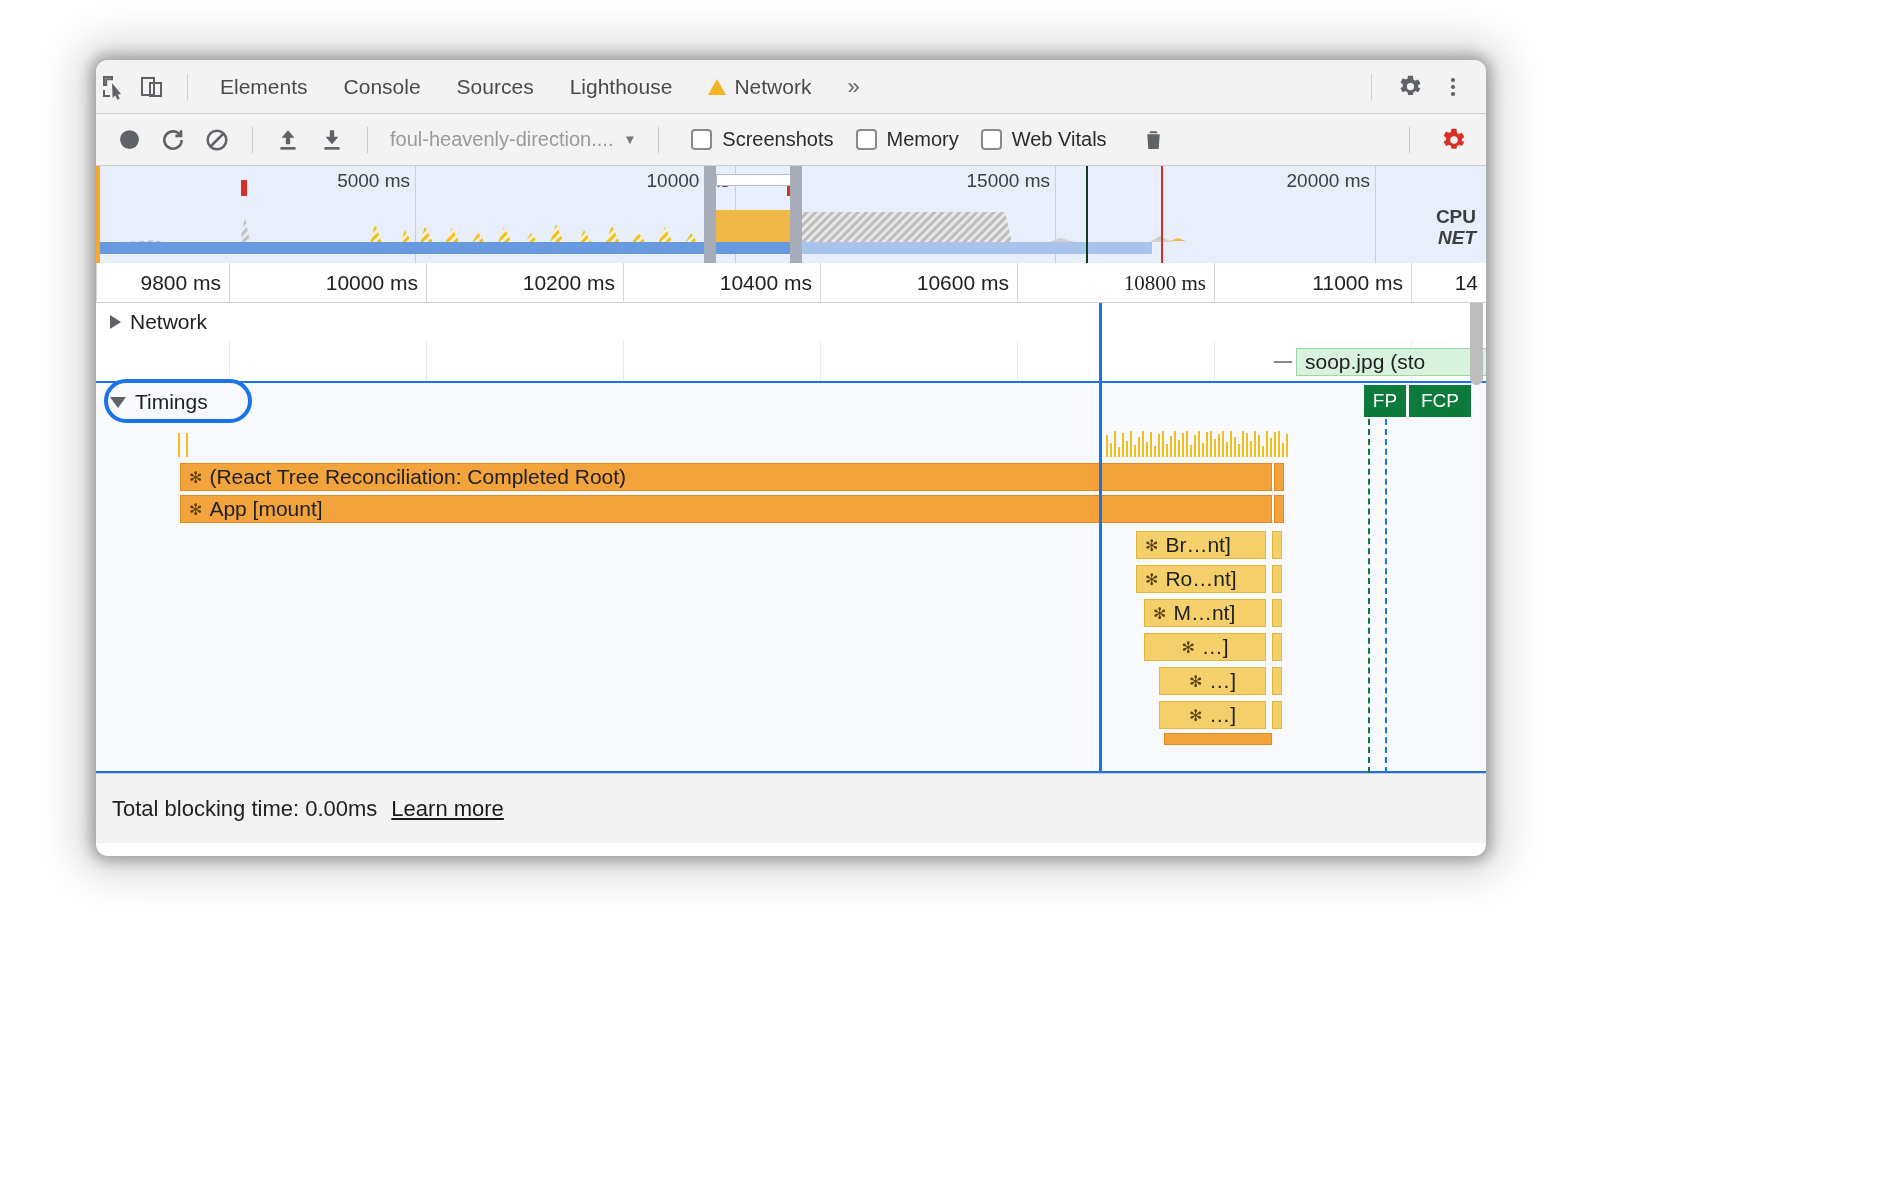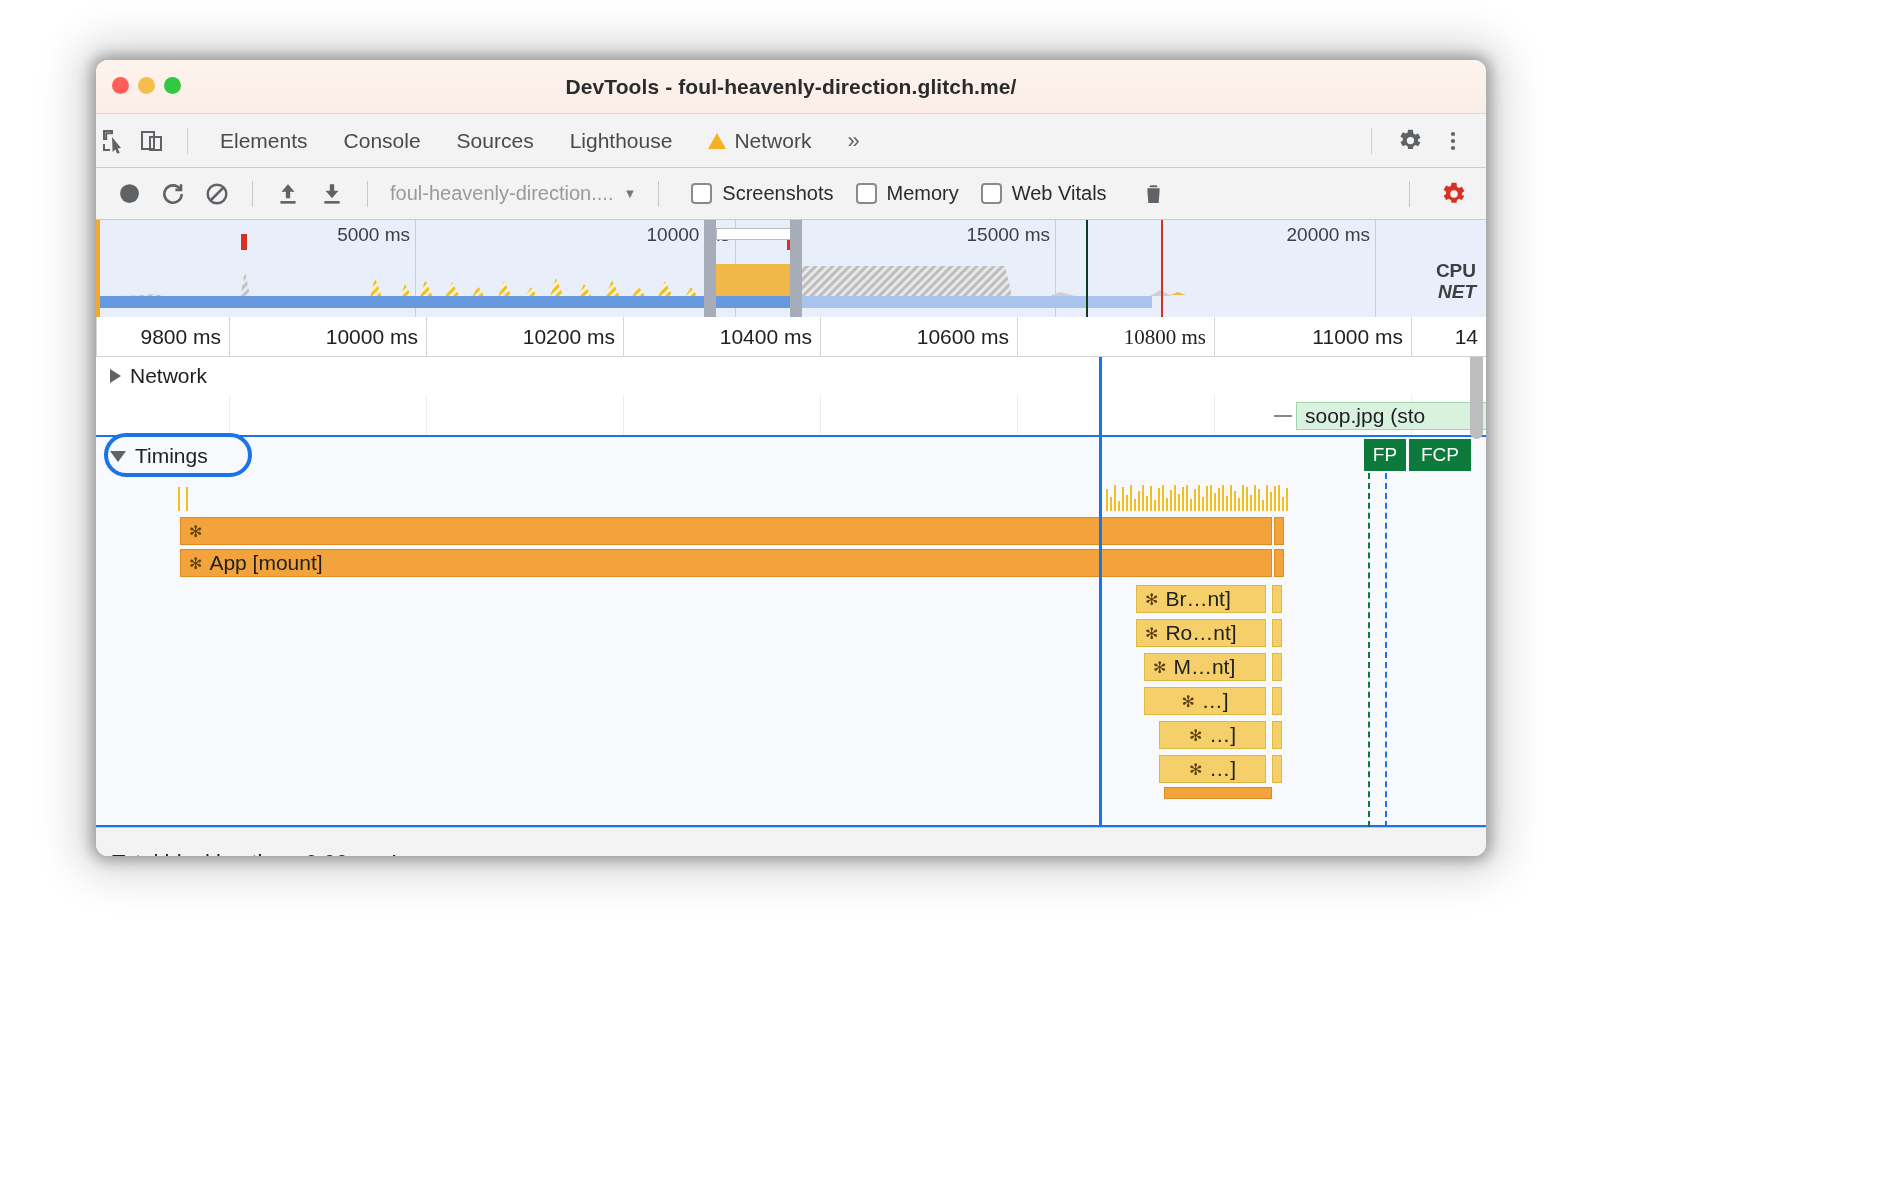--- a/index.html
+++ b/index.html
@@ -168,28 +168,20 @@
     font-size:22px; color:#202124;
   }
   .footer a { color:#1a1a1a; text-decoration:underline; }
 </style>
 </head>
 <body>
 <div id="root">
 
 <div class="window">
 
-  <div class="titlebar">
-    <div class="lights">
-      <div class="light red"></div>
-      <div class="light yellow"></div>
-      <div class="light green"></div>
-    </div>
-    <div class="title">DevTools - foul-heavenly-direction.glitch.me/</div>
-  </div>
 
   <div class="tabbar">
     <div class="tb-icon">
       <svg width="26" height="26" viewBox="0 0 26 26">
             <path d="M3 3h8v2.2H5.2V11H3z" fill="none" stroke="#5f6368" stroke-width="2"></path>
             <path d="M3 3h7M3 3v7M3 16v6h6" fill="none" stroke="#5f6368" stroke-width="2"></path>
             <path d="M11 9l9 11-3.3.6 2 4.2-2.4 1-2-4.3L11.6 24z" fill="#5f6368"></path>
           </svg>
     </div>
     <div class="tb-icon">
@@ -468,20 +460,21 @@
           <div class="spike" style="height:23px;"></div>
     </div>
     <div class="spikes" style="left:82px; top:130px; height:24px;">
       <div class="spike" style="height:24px;"></div>
           <div class="spike" style="height:0px;"></div>
       <div class="spike" style="height:24px;"></div>
     </div>
 
     <div class="bar orange" style="left:84px; top:160px; width:1092px;">
       <span class="snow">✻</span>
+      <span>(React Tree Reconciliation: Completed Root)</span>
     </div>
     <div class="bar orange" style="left:1178px; top:160px; width:10px;"></div>
 
     <div class="bar orange" style="left:84px; top:192px; width:1092px;">
       <span class="snow">✻</span>
       <span>App [mount]</span>
     </div>
     <div class="bar orange" style="left:1178px; top:192px; width:10px;"></div>
 
     <div class="bar yellow" style="left:1040px; top:228px; width:130px;">

